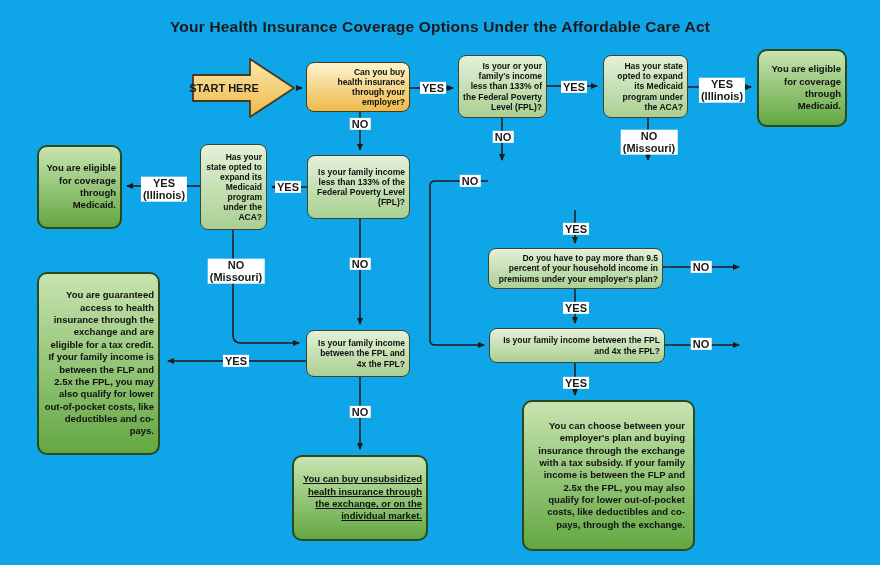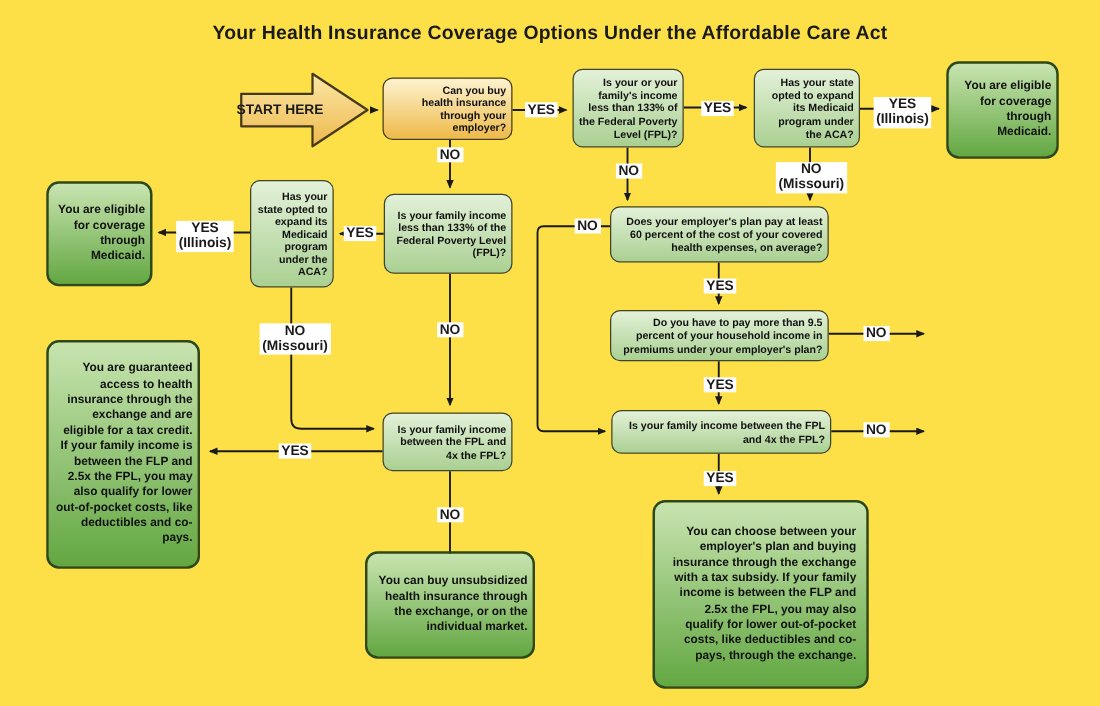--- a/index.html
+++ b/index.html
@@ -1,17 +1,17 @@
 <!DOCTYPE html>
 <html><head>
 <meta charset="utf-8">
 <style>
   html,body{margin:0;padding:0;background:#fff;}
   #stage{
-    position:relative;width:880px;height:565px;background:#fde047;overflow:hidden;
+    position:relative;width:880px;height:565px;background:#0ea5e9;overflow:hidden;
     font-family:"Liberation Sans","DejaVu Sans",sans-serif;color:#111;
   }
   #title{
     position:absolute;left:0;top:18px;width:880px;text-align:center;
     font-size:15.5px;font-weight:bold;letter-spacing:0.2px;color:#1a1a1a;
   }
   svg.layer{position:absolute;left:0;top:0;}
   .conn{fill:none;stroke:#1a1a1a;stroke-width:1.5;}
   .node{
     position:absolute;box-sizing:border-box;display:flex;align-items:center;justify-content:center;
@@ -99,23 +99,20 @@
   </div>
 
   <div class="node q" style="left:200px;top:144px;width:67px;height:86px;">
     <span>Has your state opted to expand its Medicaid program under the ACA?</span>
   </div>
 
   <div class="node q" style="left:307px;top:155px;width:103px;height:64px;">
     <span>Is your family income less than 133% of the Federal Poverty Level (FPL)?</span>
   </div>
 
-  <div class="node q" style="left:488px;top:165px;width:175px;height:45px;">
-    <span>Does your employer's plan pay at least 60 percent of the cost of your covered health expenses, on average?</span>
-  </div>
 
   <div class="node q" style="left:488px;top:248px;width:175px;height:41px;">
     <span>Do you have to pay more than 9.5 percent of your household income in premiums under your employer's plan?</span>
   </div>
 
   <div class="node q" style="left:489px;top:328px;width:176px;height:35px;">
     <span>Is your family income between the FPL and 4x the FPL?</span>
   </div>
 
   <div class="node q" style="left:306px;top:330px;width:104px;height:47px;">
@@ -128,21 +125,21 @@
 
   <div class="node o" style="left:37px;top:145px;width:85px;height:84px;">
     <span>You are eligible for coverage through Medicaid.</span>
   </div>
 
   <div class="node o" style="left:37px;top:272px;width:123px;height:183px;">
     <span>You are guaranteed access to health insurance through the exchange and are eligible for a tax credit. If your family income is between the FLP and 2.5x the FPL, you may also qualify for lower out-of-pocket costs, like deductibles and co-pays.</span>
   </div>
 
 
-  <div class="node o" style="left:292px;top:441px;width:136px;height:86px;">
+  <div class="node o" style="left:292px;top:455px;width:136px;height:86px;text-decoration:underline;">
     <span>You can buy unsubsidized health insurance through the exchange, or on the individual market.</span>
   </div>
 
   <div class="node o" style="left:490px;top:400px;width:173px;height:151px;padding:4px 8px;margin-left:32px;">
     <span>You can choose between your employer's plan and buying insurance through the exchange with a tax subsidy. If your family income is between the FLP and 2.5x the FPL, you may also qualify for lower out-of-pocket costs, like deductibles and co-pays, through the exchange.</span>
   </div>
 
   <div class="elabel" style="left:433px;top:88px;">
       <span>YES</span>
     </div>

